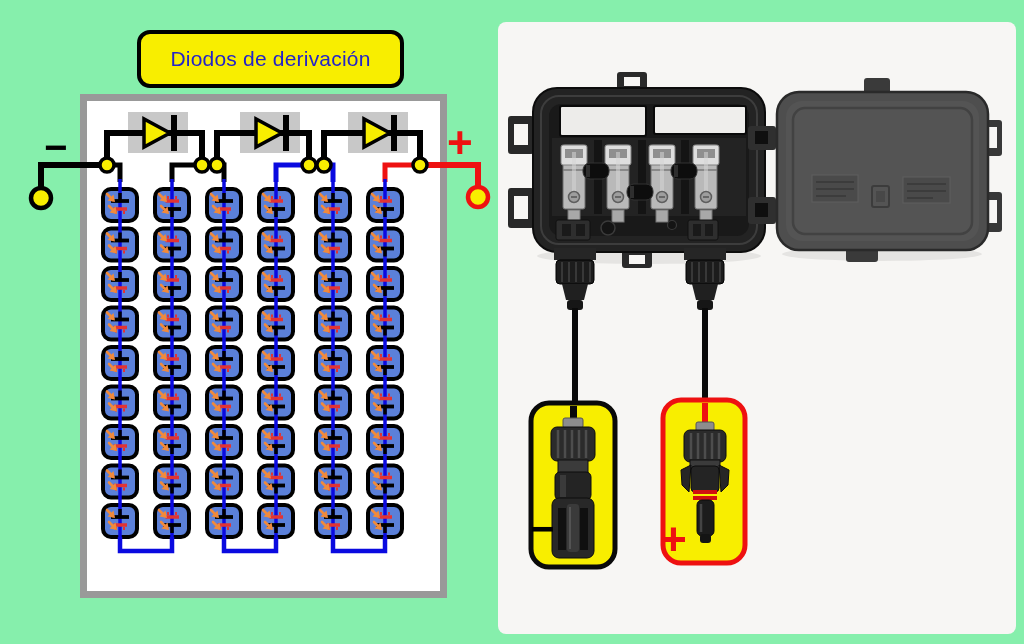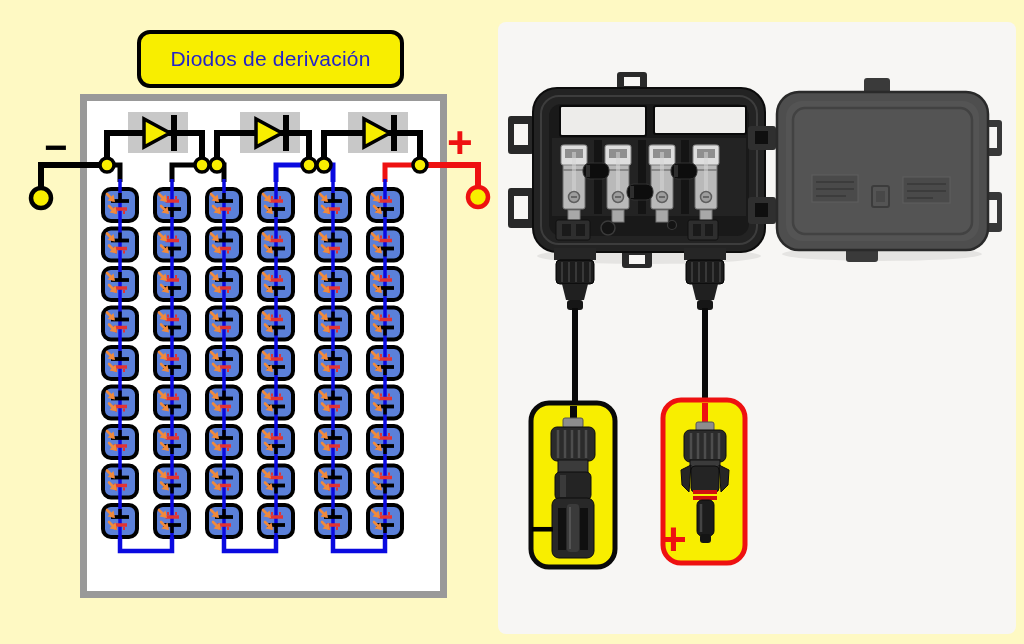--- a/index.html
+++ b/index.html
@@ -1,16 +1,16 @@
 <!DOCTYPE html>
 <html><head>
 <meta charset="utf-8">
 <style>
   html,body{margin:0;padding:0;background:#fff;}
-  .stage{position:relative;width:1024px;height:644px;background:#fef9c3;overflow:hidden;
+  .stage{position:relative;width:1024px;height:644px;background:#86efac;overflow:hidden;
          font-family:"Liberation Sans",sans-serif;}
   #scene{position:absolute;left:0;top:0;}
   .title-box{position:absolute;left:137px;top:30px;width:259px;height:50px;
              background:#f8ee00;border:4px solid #000;border-radius:13px;
              display:flex;align-items:center;justify-content:center;
              font-size:21px;color:#2424c8;letter-spacing:.2px;}
   .sign{position:absolute;line-height:1;font-weight:bold;user-select:none;}
   .sign-minus-top{left:44px;top:127px;font-size:40px;color:#000;}
   .sign-plus-top{left:447px;top:121px;font-size:44px;color:#ee1111;}
   .sign-minus-conn{left:530px;top:508px;font-size:42px;color:#000;}

